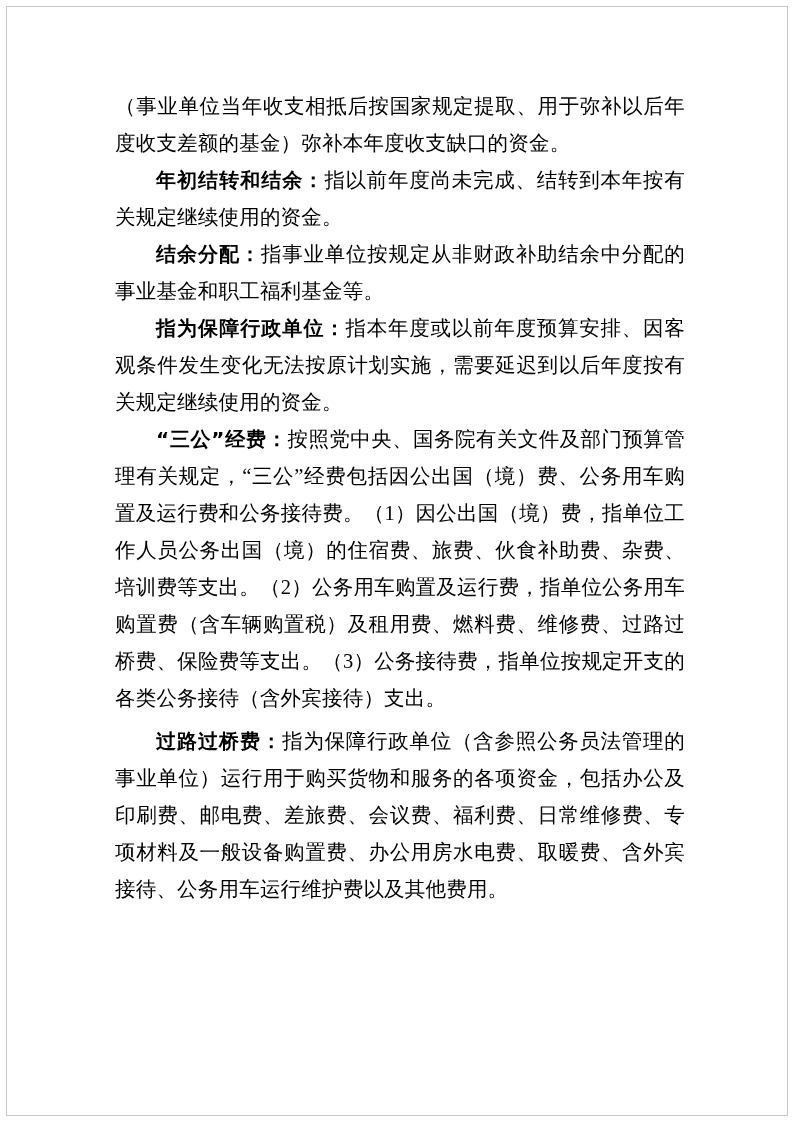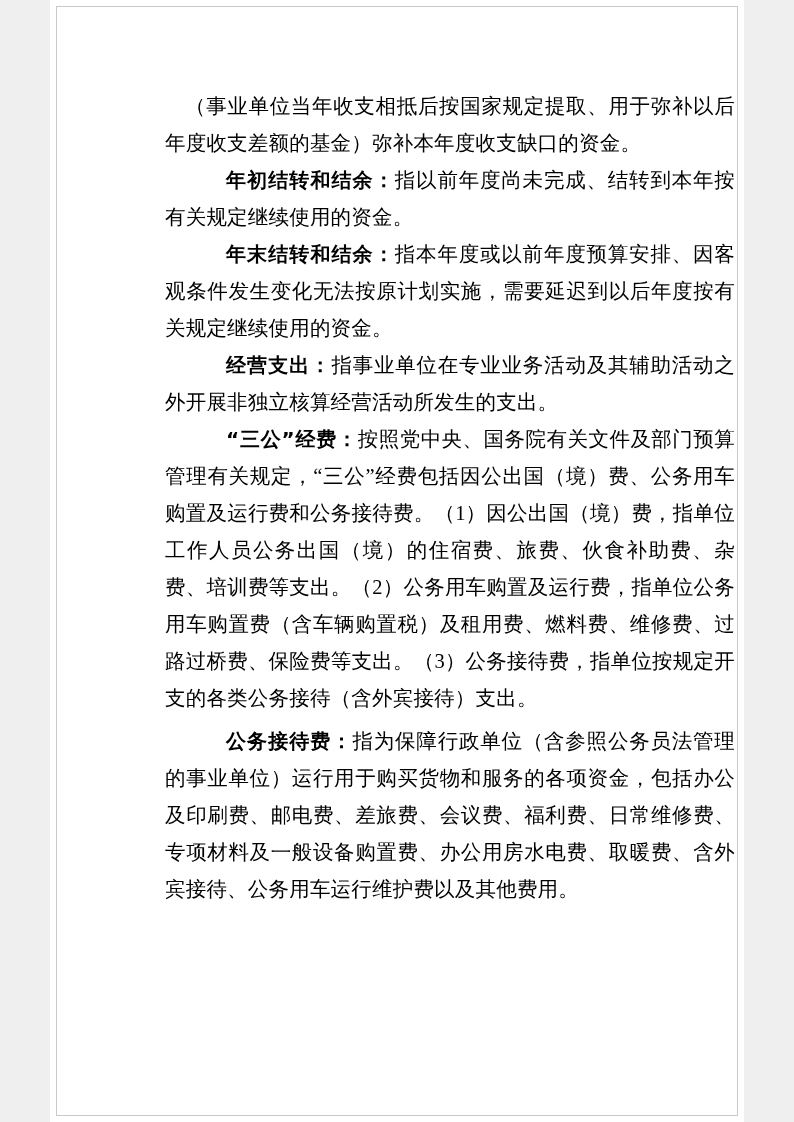--- a/index.html
+++ b/index.html
@@ -4,21 +4,21 @@
 <style>
   html, body {
     margin: 0;
     padding: 0;
     background: #f0efef;
   }
   body {
     font-family: "Liberation Serif", "DejaVu Serif", serif;
   }
   .page {
-    width: 694px;
+    width: 794px;
     height: 1122px;
     background: #ffffff;
     position: relative;
     box-sizing: border-box;
     margin: 0 auto;
     overflow: hidden;
   }
   .page-border {
     position: absolute;
     left: 6px;
@@ -44,43 +44,42 @@
     letter-spacing: 0.2px;
   }
   p.indent {
     text-indent: 41px;
   }
   .term {
     font-family: "DejaVu Sans", "Liberation Sans", sans-serif;
     font-weight: bold;
     font-size: 20px;
     letter-spacing: 0.5px;
-    margin-left: 20px;
   }
   .spacer-sm { height: 6px; }
 </style>
 </head>
 <body>
 
 <div class="page">
   <div class="page-border"></div>
 
   <div class="content">
 
     <p class="para"><span class="term"></span><span>（事业单位当年收支相抵后按国家规定提取、用于弥补以后年度收支差额的基金）弥补本年度收支缺口的资金。</span></p>
 
     <p class="para indent"><span class="term">年初结转和结余：</span><span>指以前年度尚未完成、结转到本年按有关规定继续使用的资金。</span></p>
 
+    <p class="para indent"><span class="term">结余分配：</span><span>指事业单位按规定从非财政补助结余中分配的事业基金和职工福利基金等。</span></p>
 
-    <p class="para indent"><span class="term">年末结转和结余：</span><span>指本年度或以前年度预算安排、因客观条件发生变化无法按原计划实施，需要延迟到以后年度按有关规定继续使用的资金。</span></p>
+    <p class="para indent"><span class="term">指为保障行政单位：</span><span>指本年度或以前年度预算安排、因客观条件发生变化无法按原计划实施，需要延迟到以后年度按有关规定继续使用的资金。</span></p>
 
 
 
-    <p class="para indent"><span class="term">经营支出：</span><span>指事业单位在专业业务活动及其辅助活动之外开展非独立核算经营活动所发生的支出。</span></p>
 
     <p class="para indent"><span class="term">“三公”经费：</span><span>按照党中央、国务院有关文件及部门预算管理有关规定，“三公”经费包括因公出国（境）费、公务用车购置及运行费和公务接待费。（1）因公出国（境）费，指单位工作人员公务出国（境）的住宿费、旅费、伙食补助费、杂费、培训费等支出。（2）公务用车购置及运行费，指单位公务用车购置费（含车辆购置税）及租用费、燃料费、维修费、过路过桥费、保险费等支出。（3）公务接待费，指单位按规定开支的各类公务接待（含外宾接待）支出。</span></p>
 
     <div class="spacer-sm"></div>
 
-    <p class="para indent"><span class="term">公务接待费：</span><span>指为保障行政单位（含参照公务员法管理的事业单位）运行用于购买货物和服务的各项资金，包括办公及印刷费、邮电费、差旅费、会议费、福利费、日常维修费、专项材料及一般设备购置费、办公用房水电费、取暖费、含外宾接待、公务用车运行维护费以及其他费用。</span></p>
+    <p class="para indent"><span class="term">过路过桥费：</span><span>指为保障行政单位（含参照公务员法管理的事业单位）运行用于购买货物和服务的各项资金，包括办公及印刷费、邮电费、差旅费、会议费、福利费、日常维修费、专项材料及一般设备购置费、办公用房水电费、取暖费、含外宾接待、公务用车运行维护费以及其他费用。</span></p>
 
   </div>
 </div>
 
 </body></html>

